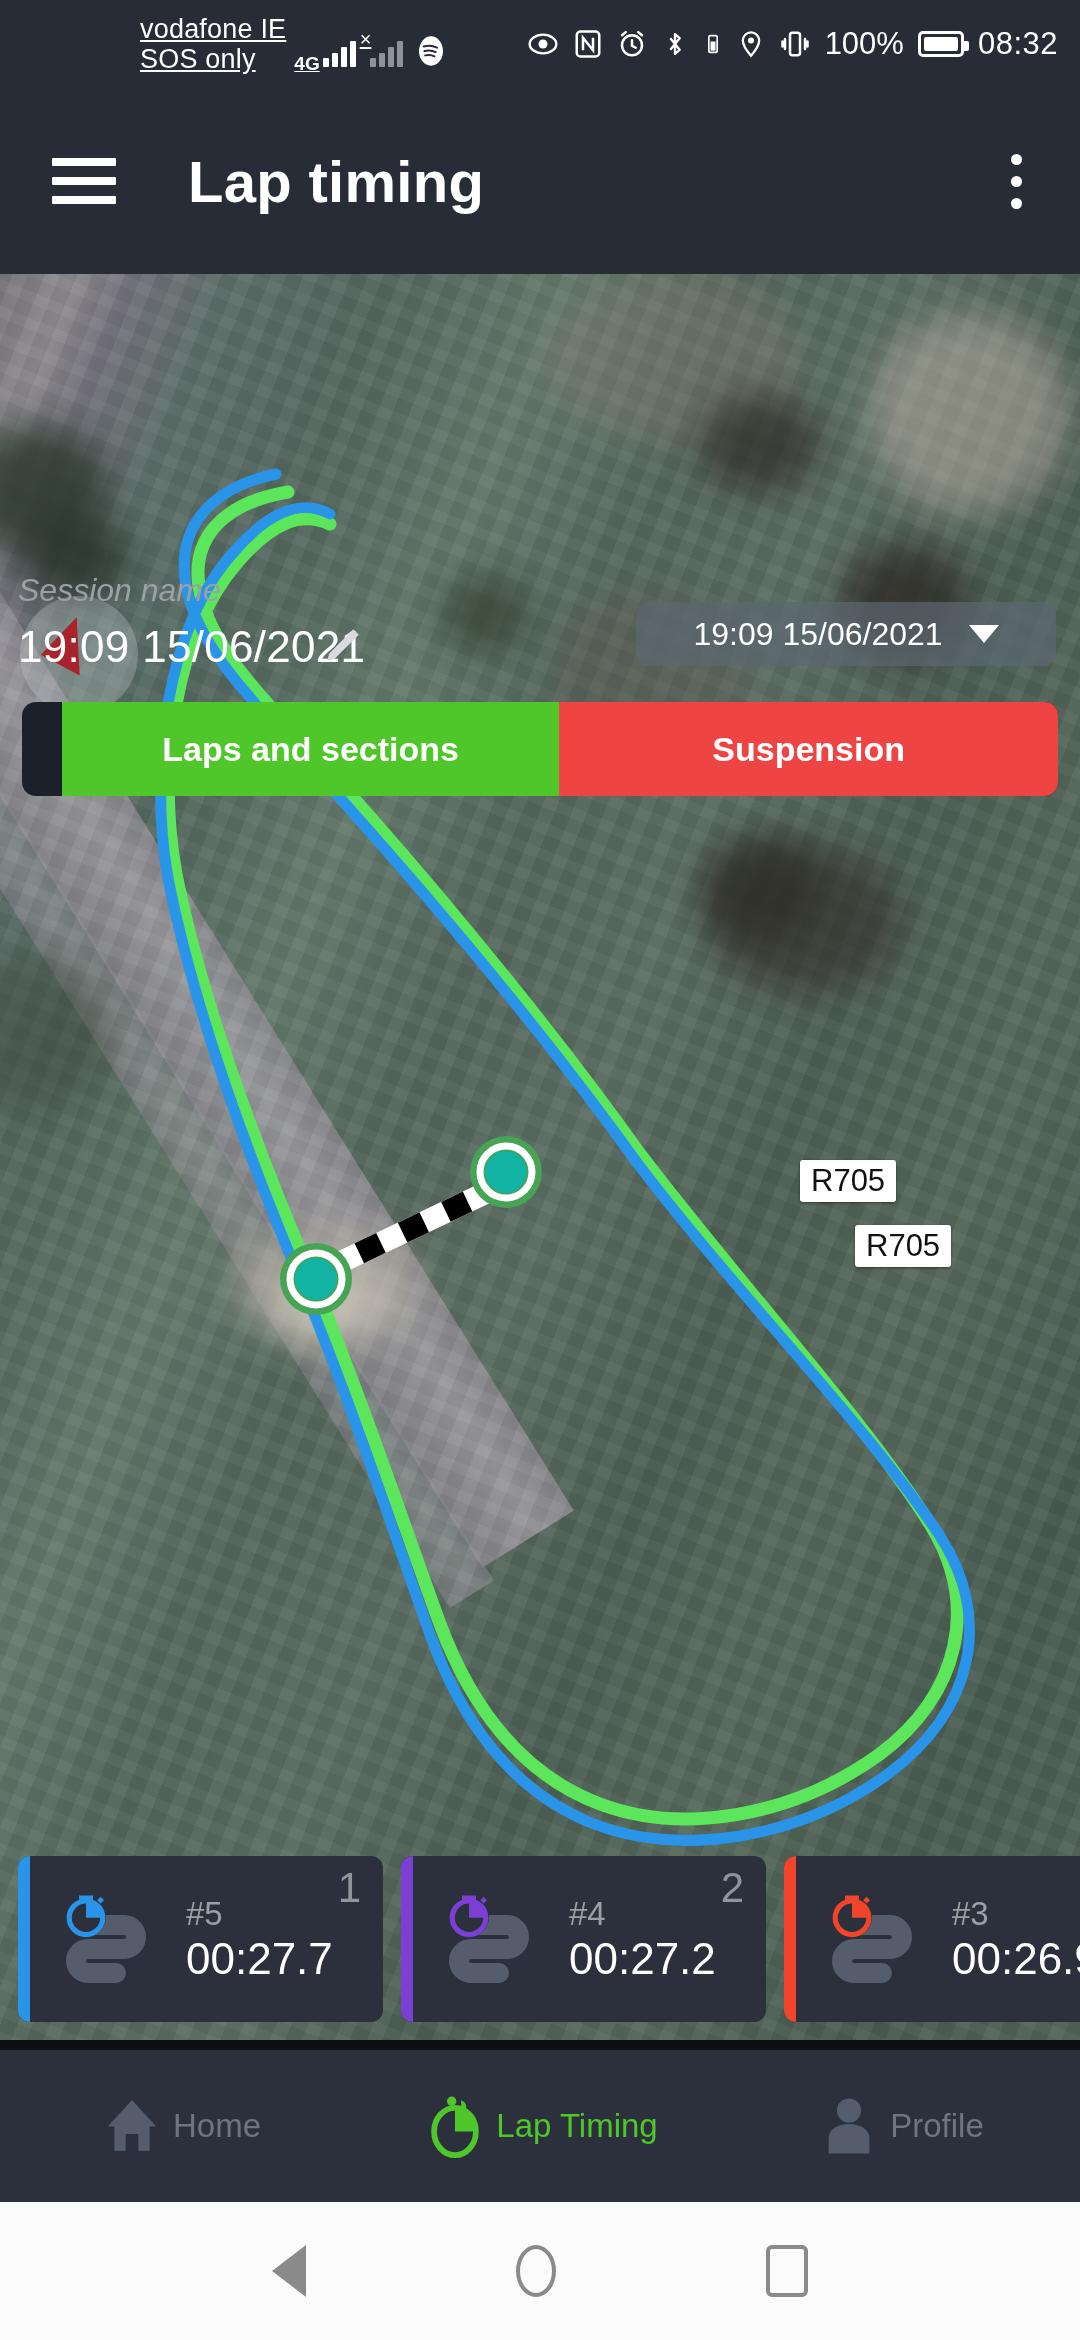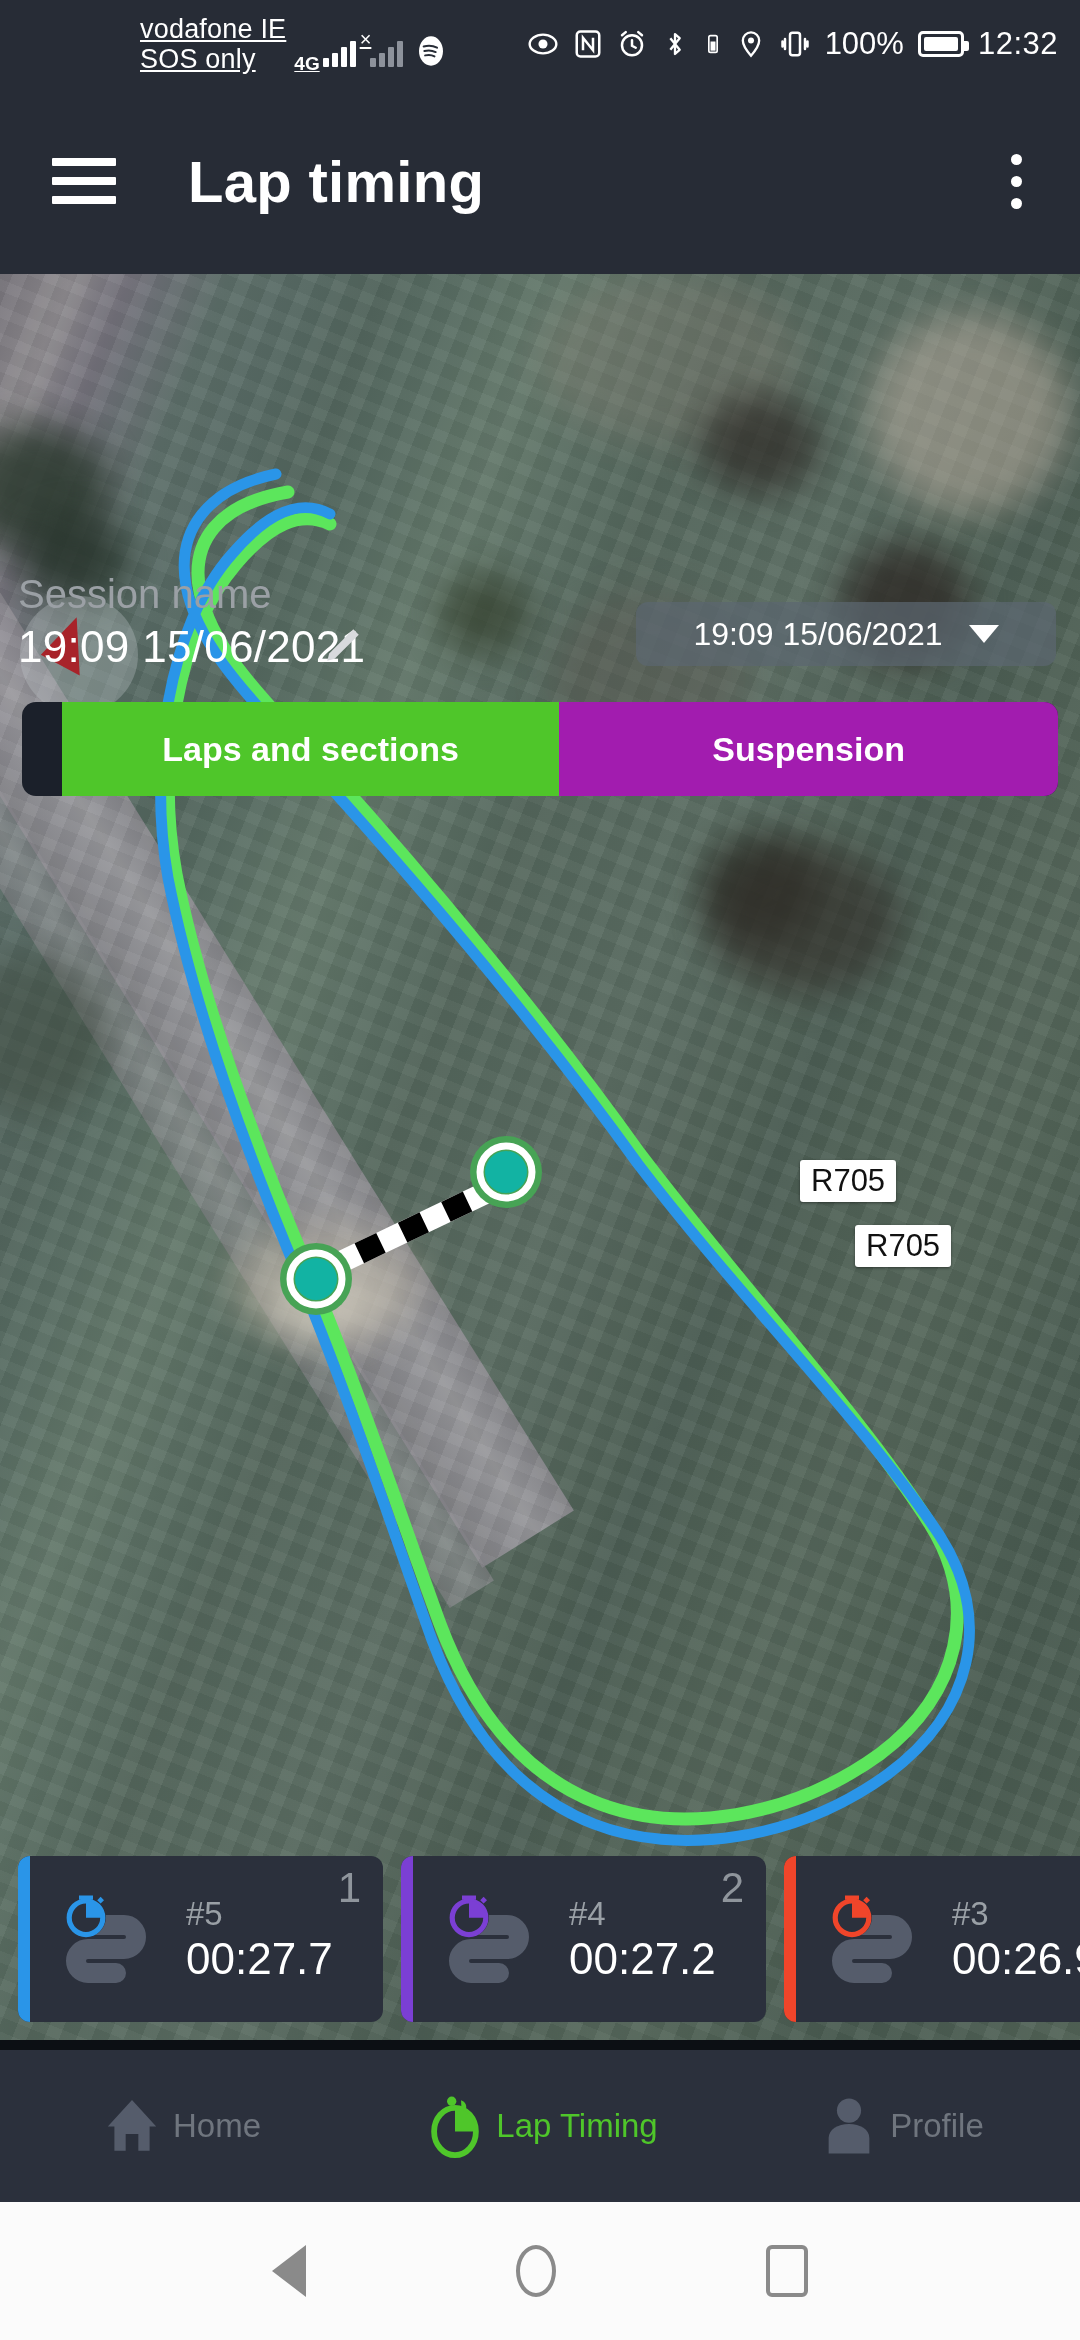--- a/index.html
+++ b/index.html
@@ -101,21 +101,21 @@
     border-radius:50%; background:rgba(200,205,210,.30);
   }
   .compass-needle{
     position:absolute; left:30px; top:22px; width:0;height:0;
     border-left:14px solid transparent; border-right:30px solid transparent;
     border-bottom:50px solid #a8232a;
     transform:rotate(28deg);
   }
 
   .sessionlabel{
-    position:absolute; left:18px; top:298px; color:#9ba0a5; font-size:40px;
+    position:absolute; left:18px; top:298px; color:#9ba0a5; font-size:32px;font-style:italic;
   }
   .sessionvalue{
     position:absolute; left:18px; top:348px; color:#fff; font-size:44px; letter-spacing:.3px;
   }
   .pencil{
     position:absolute; left:322px; top:348px; width:42px; height:46px; cursor:pointer;
   }
   .pencil svg{ width:100%; height:100%; }
 
   .sessiondrop{
@@ -133,21 +133,21 @@
   .tabs{
     position:absolute; left:22px; top:428px; width:1036px; height:94px;
     border-radius:14px; overflow:hidden; display:flex;
     background:#1b202a;
   }
   .tab{
     flex:1; display:flex; align-items:center; justify-content:center;
     color:#fff; font-size:34px; font-weight:bold; cursor:pointer;
   }
   .tab.active{ background:#4fc62a; flex:0 0 48%;margin-left:40px; }
-  .tab.inactive{ background:#a21caf; }
+  .tab.inactive{ background:#ef4444; }
 
   
   .track{ position:absolute; left:0; top:0; width:1080px; height:1766px; }
 
   .roadlabel{
     position:absolute; background:#fff; color:#111;
     font-size:31px; padding:3px 11px; border-radius:3px;
     box-shadow:0 1px 3px rgba(0,0,0,.45);
   }
   .rl1{ left:800px; top:886px; }
@@ -260,21 +260,21 @@
     <span class="sb-icon">
       <svg viewBox="0 0 24 24" width="32" height="30">
           <rect x="8" y="3" width="8" height="18" rx="2" fill="none" stroke="#fff" stroke-width="2"></rect>
           <path d="M4 8v8M2 10v4M20 8v8M22 10v4" stroke="#fff" stroke-width="2" stroke-linecap="round"></path>
         </svg>
     </span>
     <span class="sb-pct">100%</span>
     <span class="sb-batt">
         <i></i>
       </span>
-    <span class="sb-time">12:32</span>
+    <span class="sb-time">08:32</span>
   </div>
 </div>
 
 <div class="appbar">
   <div class="hamburger">
     <span></span>
       <span></span>
       <span></span>
   </div>
   <div class="appbar-title">Lap timing</div>

